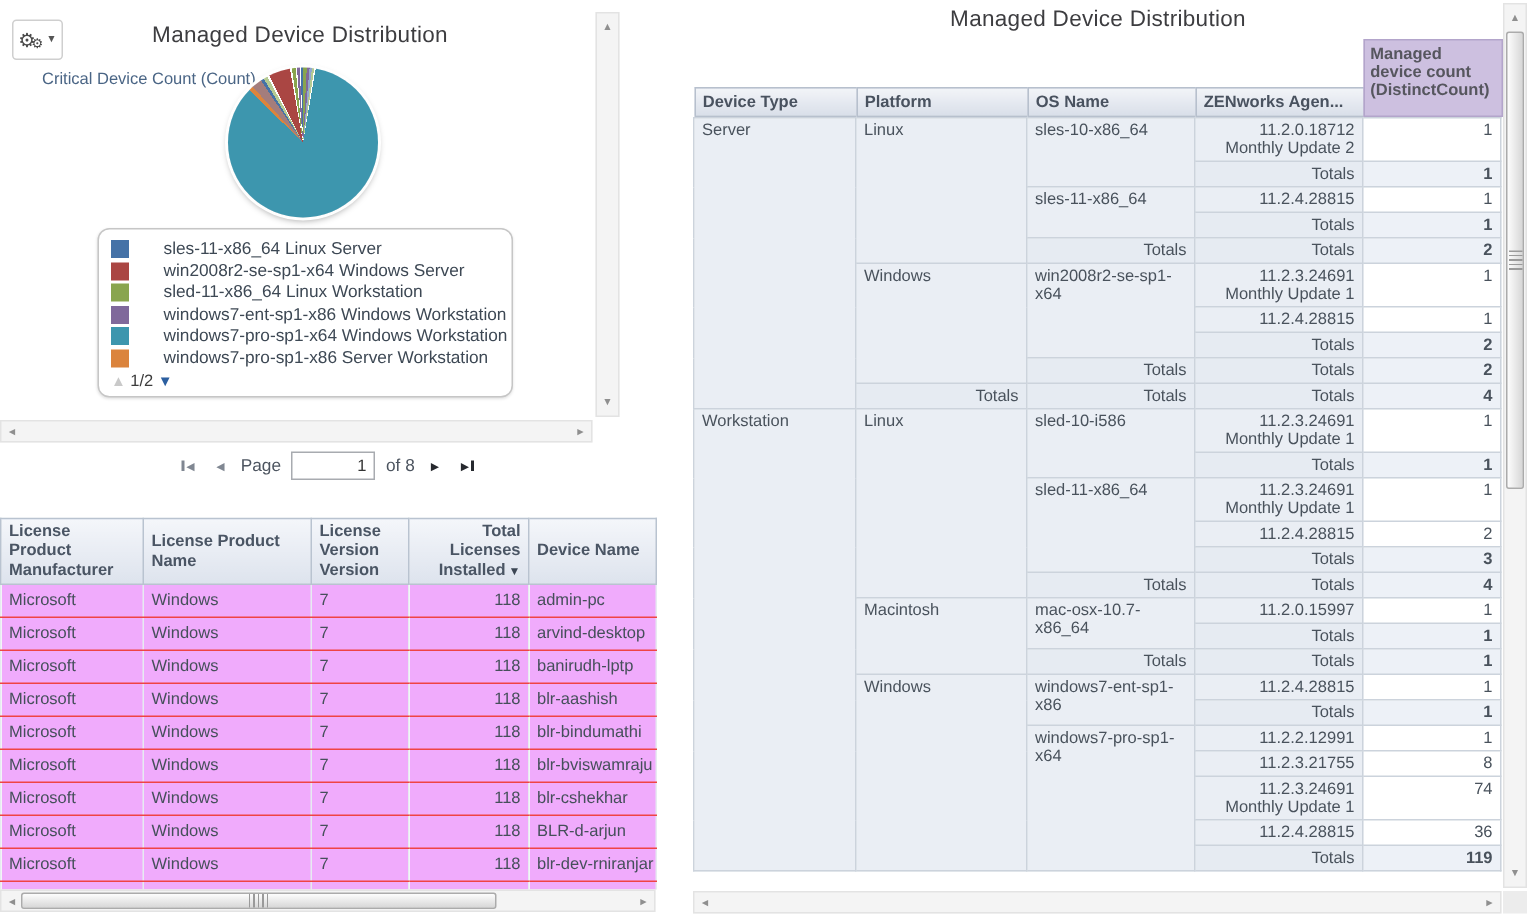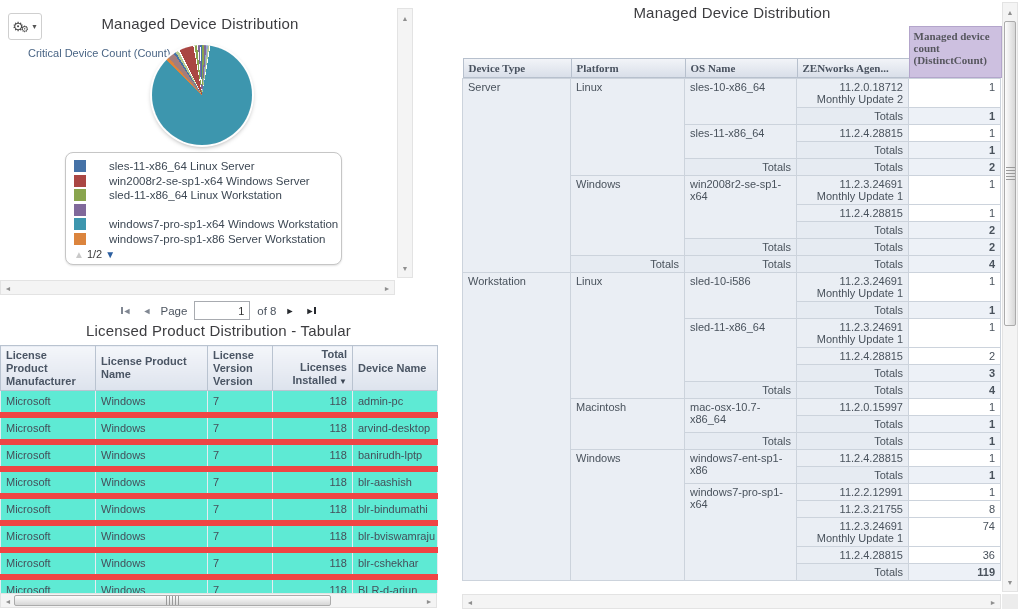--- a/index.html
+++ b/index.html
@@ -72,39 +72,39 @@
   }
   #licensed-table-wrap{position:absolute;left:0;top:345px;width:438px;height:248px;overflow:hidden;}
   table.grid{border-collapse:collapse;table-layout:fixed;width:437px;}
   table.grid th{
     background:linear-gradient(180deg,#f4f6fa 0%,#dde3ed 100%);
     border:1px solid #b9c3d0;color:#4a5564;font-size:11px;line-height:13px;
     text-align:left;padding:2px 5px;vertical-align:middle;font-weight:bold;
   }
   table.grid th.alg-r{text-align:right;}
   table.grid td{
-    border-bottom:6px solid #ef4444;border-right:1px solid #e7ebf1;border-left:1px solid #e7ebf1;
+    border-bottom:1px solid #ef4444;border-right:1px solid #e7ebf1;border-left:1px solid #e7ebf1;
     font-size:11px;color:#454f5a;padding:4px 5px;line-height:13px;
-    white-space:nowrap;overflow:hidden;background:#5eead4;
+    white-space:nowrap;overflow:hidden;background:#f0abfc;
   }
   table.grid td.alg-r{text-align:right;}
   .sort-arrow{font-size:8px;color:#3c4654;margin-left:2px;}
   #lic-c1{width:95px;}#lic-c2{width:112px;}#lic-c3{width:65px;}#lic-c4{width:80px;}#lic-c5{width:85px;}
 
   
   #managed-title{left:462px;top:4px;width:540px;}
   #managed-table-wrap{position:absolute;left:462px;top:26px;width:540px;height:568px;overflow:hidden;}
   table.xtab{border-collapse:collapse;table-layout:fixed;width:538px;}
   #man-c1{width:108px;}#man-c2{width:114px;}#man-c3{width:112px;}#man-c4{width:112px;}#man-c5{width:92px;}
   table.xtab th{position:relative;height:52px;padding:0;border:none;background:transparent;font-weight:bold;}
   .hcell{
     position:absolute;left:0;right:-1px;bottom:0;height:20px;box-sizing:border-box;
     background:linear-gradient(180deg,#f2f4f8 0%,#d9dfe9 100%);
     border:1px solid #b7c0cd;color:#49525f;font-size:11px;line-height:18px;
-    text-align:left;padding:0 5px;white-space:nowrap;overflow:hidden;font-family:Liberation Serif, serif;
+    text-align:left;padding:0 5px;white-space:nowrap;overflow:hidden;
   }
   .hcell.hl{
     height:52px;background:#cdc0e0;border:1px solid #b3a5cb;color:#56565e;
     line-height:12px;padding:3px 4px;white-space:normal;
   }
   table.xtab td{
     border:1px solid #ccd3dc;font-size:11px;line-height:12px;color:#49525c;
     padding:2px 5px;vertical-align:top;word-wrap:break-word;
   }
   td.cg{background:#eaeef4;}
@@ -136,20 +136,21 @@
         <div class="legend-item">
           <span class="swatch" style="background: rgb(170, 70, 67);"></span>
           <span class="legend-text">win2008r2-se-sp1-x64 Windows Server</span>
         </div>
         <div class="legend-item">
           <span class="swatch" style="background: rgb(137, 165, 78);"></span>
           <span class="legend-text">sled-11-x86_64 Linux Workstation</span>
         </div>
         <div class="legend-item">
           <span class="swatch" style="background: rgb(128, 105, 155);"></span>
+          <span class="legend-text">windows7-ent-sp1-x86 Windows Workstation</span>
         </div>
         <div class="legend-item">
           <span class="swatch" style="background: rgb(61, 150, 174);"></span>
           <span class="legend-text">windows7-pro-sp1-x64 Windows Workstation</span>
         </div>
         <div class="legend-item">
           <span class="swatch" style="background: rgb(219, 132, 61);"></span>
           <span class="legend-text">windows7-pro-sp1-x86 Server Workstation</span>
         </div>
       </div>
@@ -174,21 +175,20 @@
 <div class="panel" style="left:0;top:0;width:438px;height:610px;">
   <div id="pager-bar">
     <span class="pg-btn pg-first">◄</span>
     <span class="pg-btn pg-prev">◄</span>
     <span>Page</span>
     <input id="page-input" value="1" style="">
     <span>of 8</span>
     <span class="pg-btn pg-next">►</span>
     <span class="pg-btn pg-last">►</span>
   </div>
-  <div class="panel-title" style="left:0;top:322px;width:437px;">Licensed Product Distribution - Tabular</div>
 
   <div id="licensed-table-wrap">
     <table class="grid">
       <colgroup>
         <col id="lic-c1">
           <col id="lic-c2">
           <col id="lic-c3">
           <col id="lic-c4">
           <col id="lic-c5">
       </colgroup>

